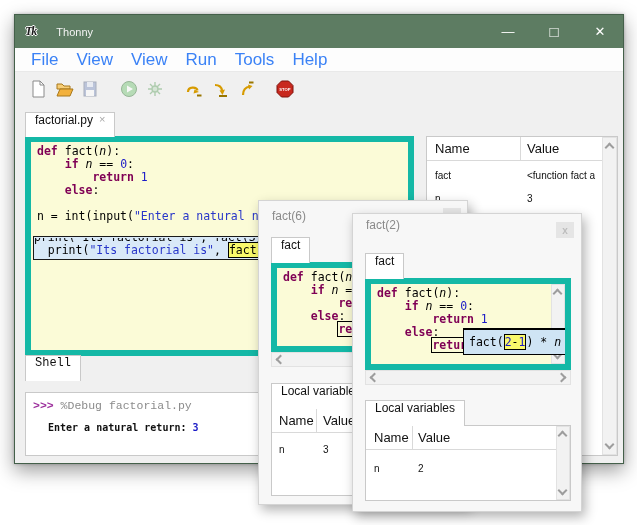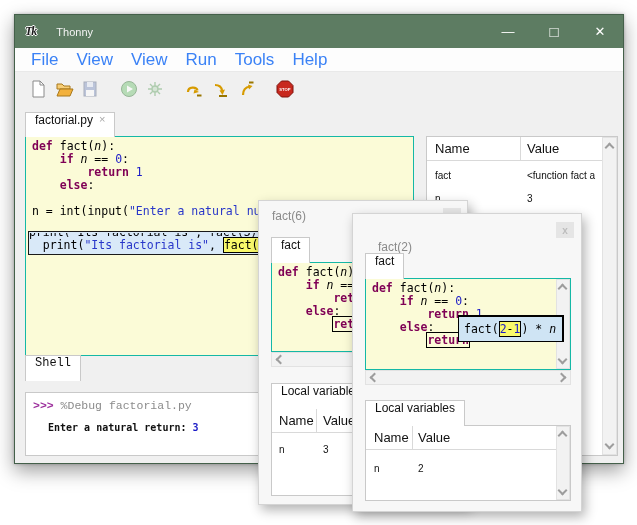--- a/index.html
+++ b/index.html
@@ -32,21 +32,21 @@
 
   
   .tab{position:absolute;background:#fff;border:1px solid #c9c9c9;border-bottom:none;
     display:flex;align-items:flex-start;padding:0 9px;font-size:12px;color:#111;z-index:2;}
   .panel{position:absolute;background:#fff;border:1px solid #c9c9c9;}
   .tab-close{color:#a9a9a9;margin-left:6px;font-size:11px;}
 
   
   .code-editor{background:#fbfbd7;overflow:hidden;
     font-family:"DejaVu Sans Mono",monospace;font-size:11.5px;position:absolute;
-    border:1px solid #14b8a6;padding:3px 0 0 6px;}
+    border:6px solid #14b8a6;padding:3px 0 0 6px;}
   .cl{height:13px;line-height:13px;white-space:pre;}
   .kw{color:#7f0055;font-weight:bold;}
   .num{color:#1b1bc7;}
   .str{color:#2836c9;}
   .txt{color:#000;}
   .it{font-style:italic;color:#000;}
   .box{outline:1px solid #000;}
   .hl{background:#f9f96b;border-top:1px solid #000;border-bottom:1px solid #000;}
   .hls{border-left:1px solid #000;}
   .hle{border-right:1px solid #000;}
@@ -72,21 +72,21 @@
   .tv-cell{position:absolute;font-size:10px;color:#111;white-space:nowrap;overflow:hidden;}
 
   
   .popup{position:absolute;background:#f7f7f7;border:1px solid #d4d4d4;
     box-shadow:3px 5px 11px rgba(0,0,0,.30);}
   .popup-title{position:absolute;font-size:12px;color:#8a8a8a;}
   .popup-close{position:absolute;width:18px;height:16px;background:#e5e5e5;
     display:flex;align-items:center;justify-content:center;
     font-size:10px;color:#bdbdbd;font-weight:bold;}
 
-  .eval-box{position:absolute;left:92px;top:36px;width:106px;height:27px;background:#cfe4f4;
+  .eval-box{position:absolute;left:92px;top:44px;width:106px;height:27px;background:#cfe4f4;
     border:1px solid #000;border-top-width:2px;border-right-width:2px;padding:6px 0 0 5px;
     font-family:"DejaVu Sans Mono",monospace;font-size:11.5px;z-index:3;}
 
   
   .shell-line1{font-family:Liberation Mono, monospace;font-size:11.5px;padding:6px 0 0 7px;}
   .shell-prompt{color:#9b2d9b;font-weight:bold;}
   .shell-cmd{color:#8b8b8b;}
   .shell-line2{font-family:"DejaVu Sans Mono",monospace;font-size:10px;font-weight:bold;
     padding:10px 0 0 22px;color:#111;}
   .shell-input{color:#1b1bc7;}
@@ -274,21 +274,21 @@
     <div class="tv-cell" style="left:7px;top:35px;width:34px;">n</div>
     <div class="tv-cell" style="left:51px;top:35px;width:60px;">3</div>
     <div class="sb" style="right:0;top:0;bottom:0;width:14px;">
       <span class="chev up" style="left:2px;top:5px;"></span>
       <span class="chev down" style="left:2px;bottom:5px;"></span>
     </div>
   </div>
 </div>
 
 <div class="popup" style="left:352px;top:213px;width:230px;height:299px;z-index:20;">
-  <span class="popup-title" style="left:13px;top:26px;margin-left:12px;">fact(2)</span>
+  <span class="popup-title" style="left:13px;top:4px;">fact(2)</span>
   <span class="popup-close" style="right:7px;top:8px;">x</span>
 
   <div class="tab" style="left:12px;top:39px;height:26px;">
     <span>fact</span>
   </div>
   <div class="code-editor" style="left:12px;top:64px;width:206px;height:92px;">
     <div>
         <div class="cl"><span class="kw">def </span><span class="txt">fact(</span><span class="it">n</span><span class="txt">):</span></div>
         <div class="cl"><span class="txt">    </span><span class="kw">if </span><span class="it">n</span><span class="txt"> == </span><span class="num">0</span><span class="txt">:</span></div>
         <div class="cl"><span class="txt">        </span><span class="kw">return </span><span class="num">1</span></div>

